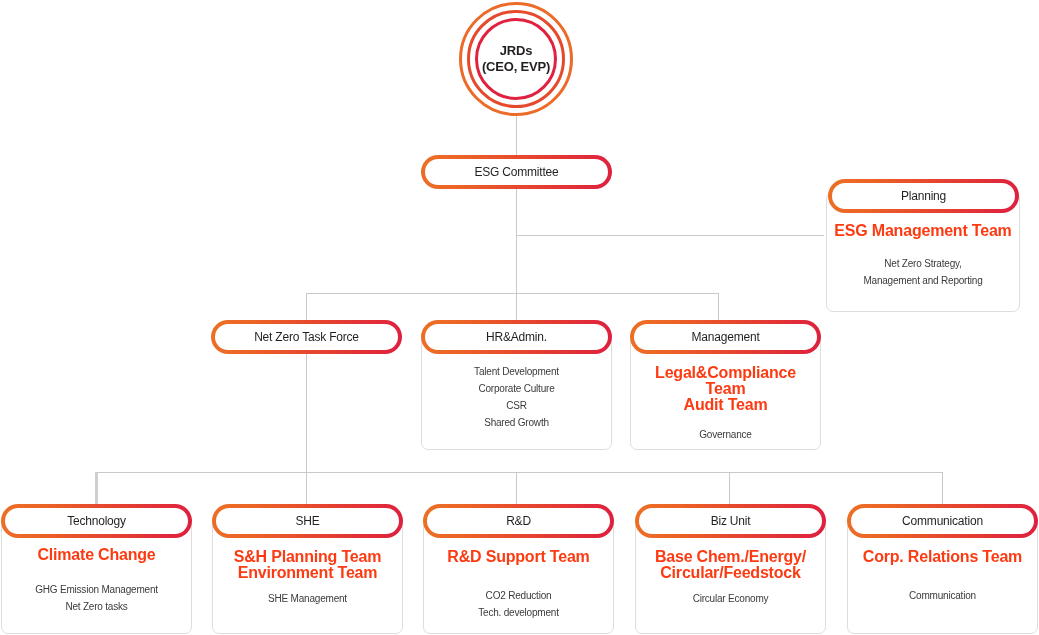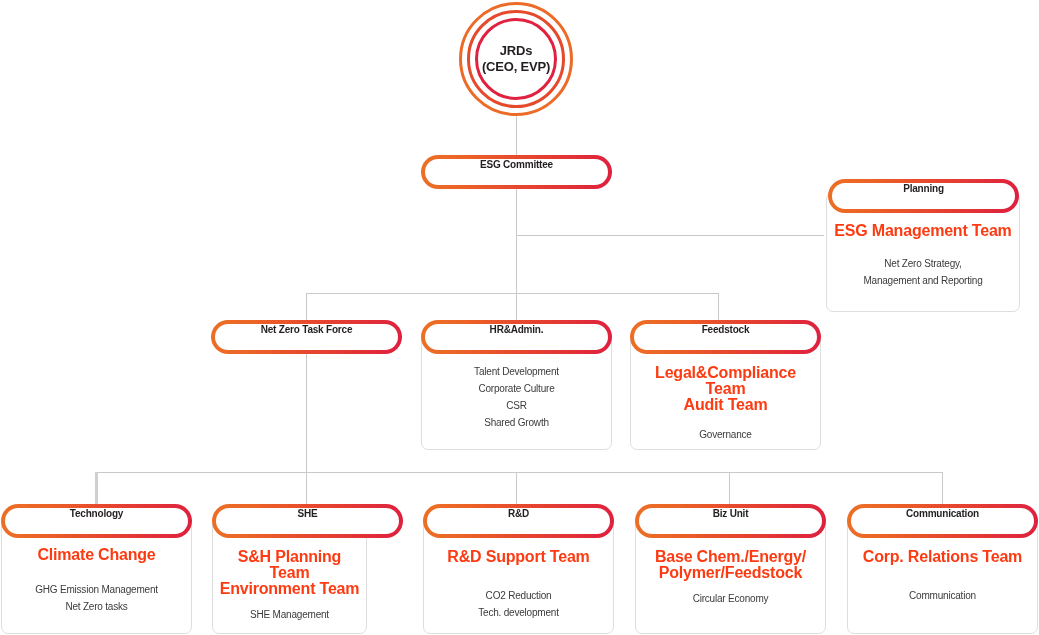--- a/index.html
+++ b/index.html
@@ -26,22 +26,22 @@
     text-align:center;
     font-size:13px;font-weight:bold;color:#231f20;
     line-height:16px;letter-spacing:-0.2px;
   }
 
   
   .pill{
     position:absolute;box-sizing:border-box;
     border-radius:999px;
     background:#ffffff;
-    display:flex;justify-content:center;
-    font-size:10px;font-weight:bold;color:#231f20;
+    display:flex;align-items:center;justify-content:center;
+    font-size:12px;font-weight:normal;color:#231f20;
     letter-spacing:-0.2px;
     padding:2px;
     z-index:3;
   }
   
   .pill{
     background-image:
       linear-gradient(#fff,#fff),
       linear-gradient(100deg,#ec7026 0%,#ec6326 22%,#e6452f 55%,#de1f3f 100%);
     background-origin:border-box;
@@ -138,39 +138,39 @@
   <div class="panel" style="left:630px;top:334px;width:191px;height:116px;">
     <div class="body" style="top:30px;">
       <div class="team" style="white-space:pre-line;">Legal&amp;Compliance Team
 Audit Team</div>
       <div class="desc" style="margin-top:13px;">
         <div>Governance</div>
       </div>
     </div>
   </div>
   <div class="pill" style="left:630px;top:320px;width:191px;height:34px;">
-    <span>Feedstock</span>
+    <span>Management</span>
   </div>
 
   <div class="panel" style="left:1px;top:518px;width:191px;height:116px;">
     <div class="body" style="top:28px;">
       <div class="team">
         <div>Climate Change</div>
       </div>
       <div class="desc" style="margin-top:18px;">
         <div>GHG Emission Management</div>
         <div>Net Zero tasks</div>
       </div>
     </div>
   </div>
   <div class="pill" style="left:1px;top:504px;width:191px;height:34px;">
     <span>Technology</span>
   </div>
 
-  <div class="panel" style="left:212px;top:518px;width:155px;height:116px;">
+  <div class="panel" style="left:212px;top:518px;width:191px;height:116px;">
     <div class="body" style="top:30px;">
       <div class="team">
         <div>S&amp;H Planning Team</div>
         <div>Environment Team</div>
       </div>
       <div class="desc" style="margin-top:9px;">
         <div>SHE Management</div>
       </div>
     </div>
   </div>
@@ -190,21 +190,21 @@
     </div>
   </div>
   <div class="pill" style="left:423px;top:504px;width:191px;height:34px;">
     <span>R&amp;D</span>
   </div>
 
   <div class="panel" style="left:635px;top:518px;width:191px;height:116px;">
     <div class="body" style="top:30px;">
       <div class="team">
         <div>Base Chem./Energy/</div>
-        <div>Polymer/Feedstock</div>
+        <div>Circular/Feedstock</div>
       </div>
       <div class="desc" style="margin-top:9px;">
         <div>Circular Economy</div>
       </div>
     </div>
   </div>
   <div class="pill" style="left:635px;top:504px;width:191px;height:34px;">
     <span>Biz Unit</span>
   </div>
 

